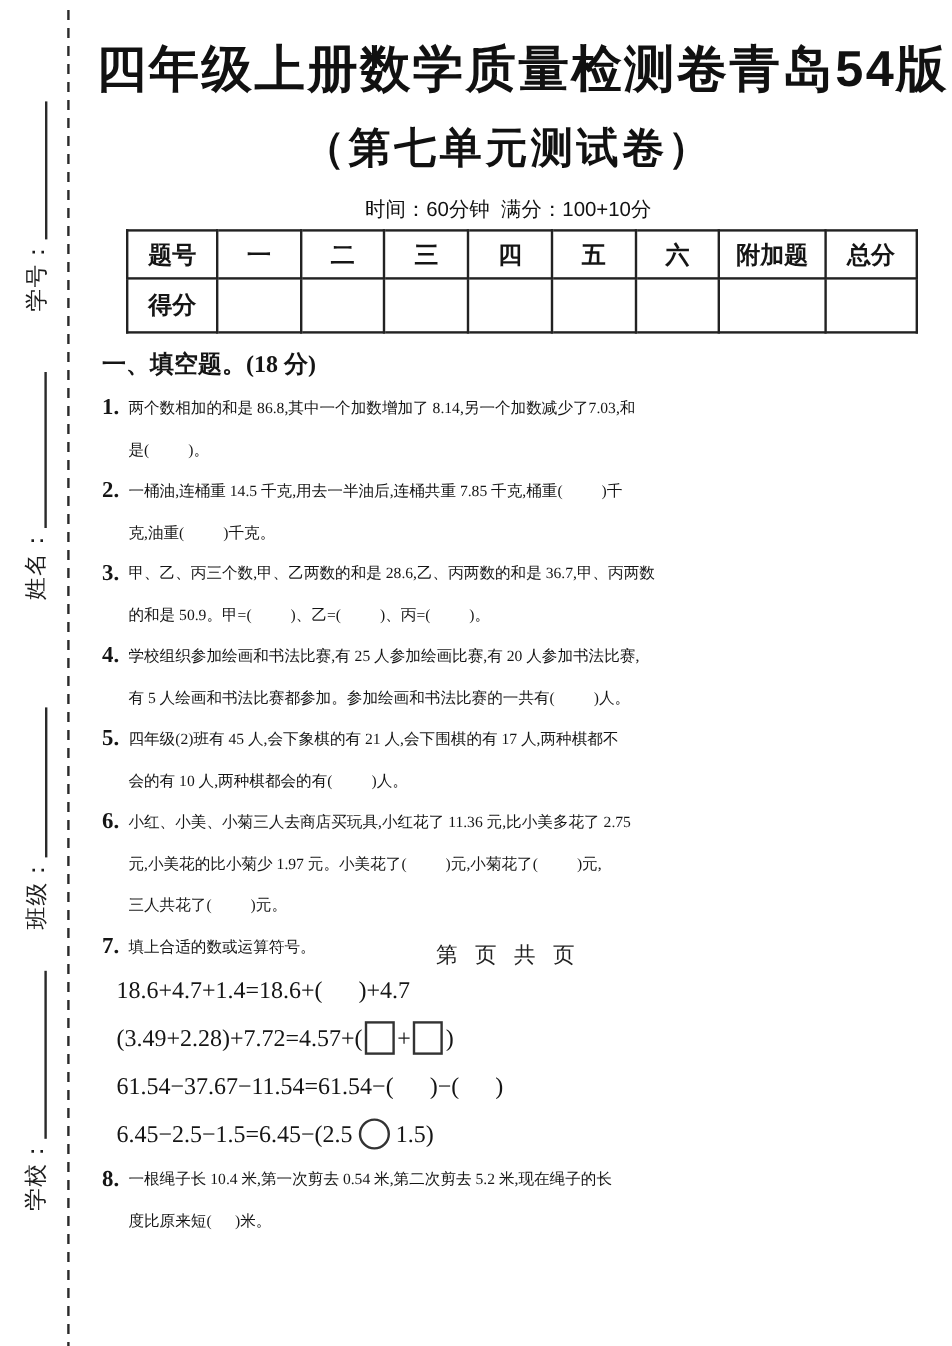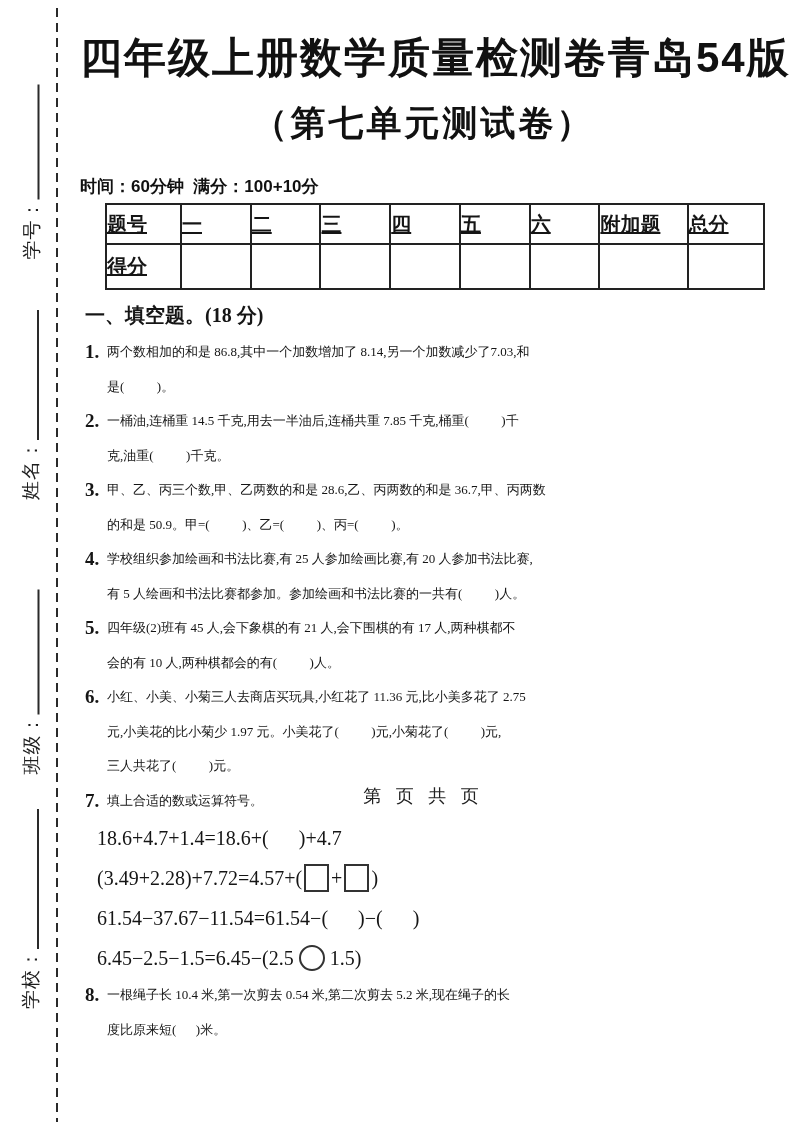--- a/index.html
+++ b/index.html
@@ -19,28 +19,28 @@
   .bind-group .bind-rule { flex: 1; border-bottom: 2px solid #2a2a2a; margin-bottom: 4px; }
 
   
   .content { position: absolute; left: 80px; top: 0; width: 687px; height: 824px; }
 
   .title { margin-top: 30px; text-align: center; font-family: "Liberation Sans", sans-serif;
     font-weight: bold; font-size: 42px; letter-spacing: 2px; color: #111; white-space: nowrap; }
   .subtitle { margin-top: 14px; text-align: center; font-family: "Liberation Sans", sans-serif;
     font-weight: bold; font-size: 35px; letter-spacing: 3px; color: #111; }
 
-  .meta { margin-top: 28px; text-align: left; font-family: "Liberation Sans", sans-serif;
-    font-weight: bold; font-size: 17px; white-space: pre; color: #111; }
+  .meta { margin-top: 16px; text-align: center; font-family: "Liberation Sans", sans-serif;
+    font-weight: normal; font-size: 17px; white-space: pre; color: #111; }
 
   
   table.score { border-collapse: collapse; table-layout: fixed;
     margin-left: 25px; width: 660px; margin-top: 5px; }
-  table.score td { border: 2px solid #222; text-align: left; vertical-align: middle;
-    font-size: 20px; text-decoration: underline; }
+  table.score td { border: 2px solid #222; text-align: center; vertical-align: middle;
+    font-size: 20px; }
   table.score tr.r1 td { height: 40px; font-weight: bold; }
   table.score tr.r2 td { height: 45px; }
   table.score tr.r2 td.lbl { font-weight: bold; }
 
   
   .section-heading { margin: 12px 0 6px 5px; font-weight: bold; font-size: 20px; }
 
   .questions { margin-left: 5px; width: 678px; }
   .question { display: flex; align-items: flex-start; }
   .q-num { width: 22px; flex: 0 0 22px; font-weight: bold; font-size: 19px; line-height: 34.5px; }

